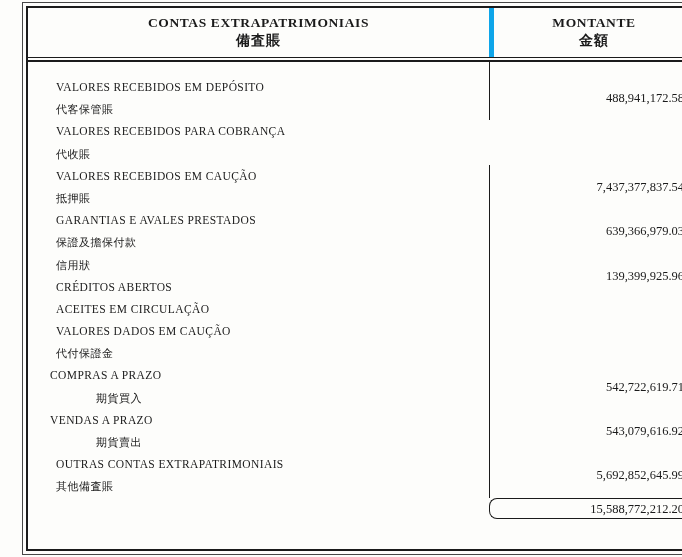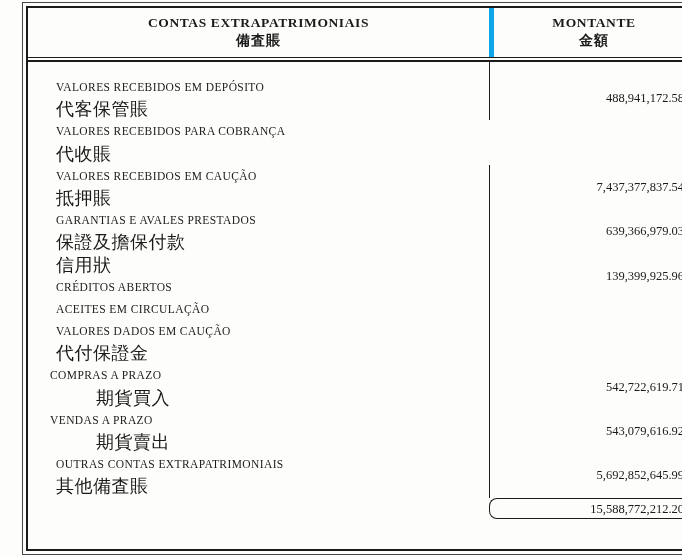--- a/index.html
+++ b/index.html
@@ -52,21 +52,21 @@
   .cell-right{
     width:205px;box-sizing:border-box;
     border-left:1px solid #1b1b1b;
     display:flex;flex-direction:column;justify-content:center;
   }
   .line{
     height:22.2px;line-height:22.2px;
     white-space:nowrap;overflow:hidden;
   }
   .line.pt{font-size:11.5px;letter-spacing:0.4px;}
-  .line.zh{font-size:18px;letter-spacing:0.5px;}
+  .line.zh{font-size:11px;letter-spacing:0.5px;}
   .indent-0{padding-left:28px;}
   .indent-1{padding-left:22px;}
   .indent-2{padding-left:68px;}
   .amount{
     height:22.2px;line-height:22.2px;
     text-align:right;padding-right:10px;
     font-size:12.5px;white-space:nowrap;
   }
   
   .row.total-row{flex:1;min-height:24px;}

